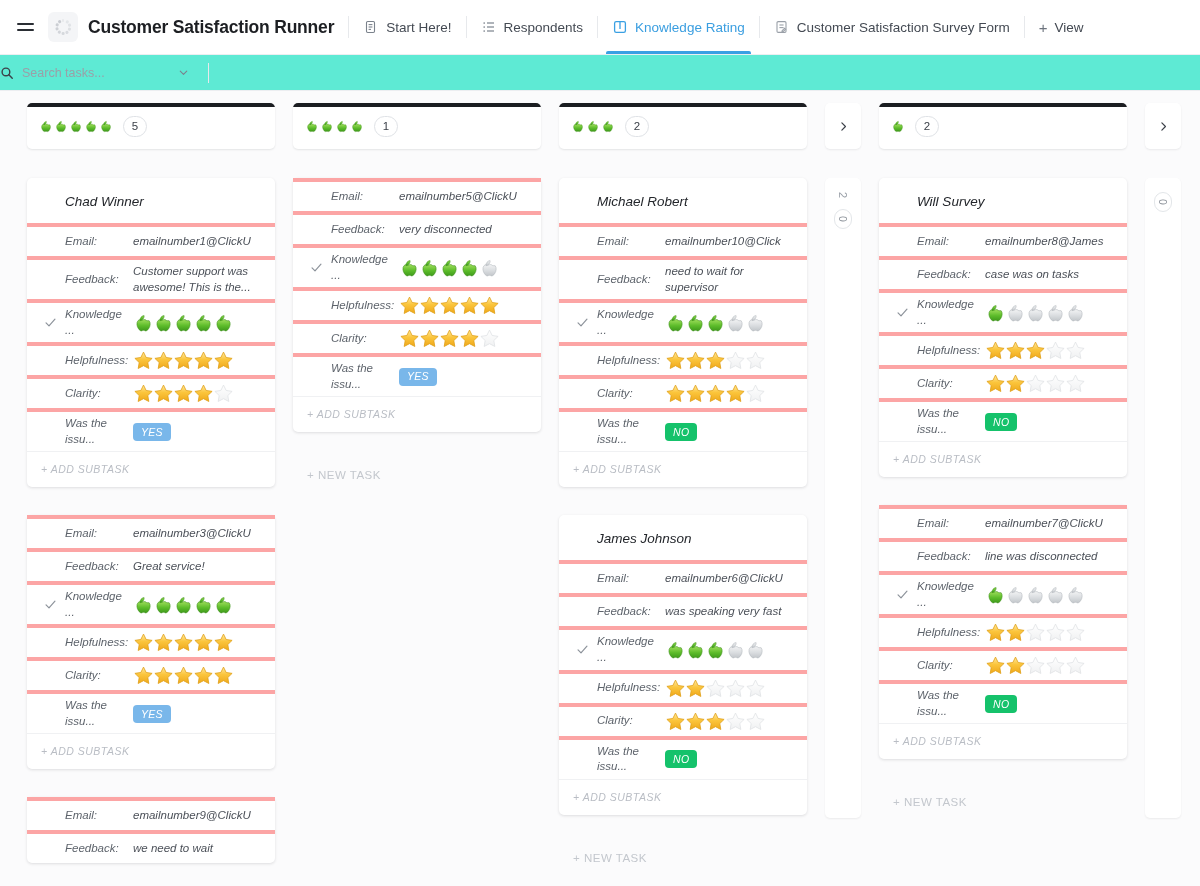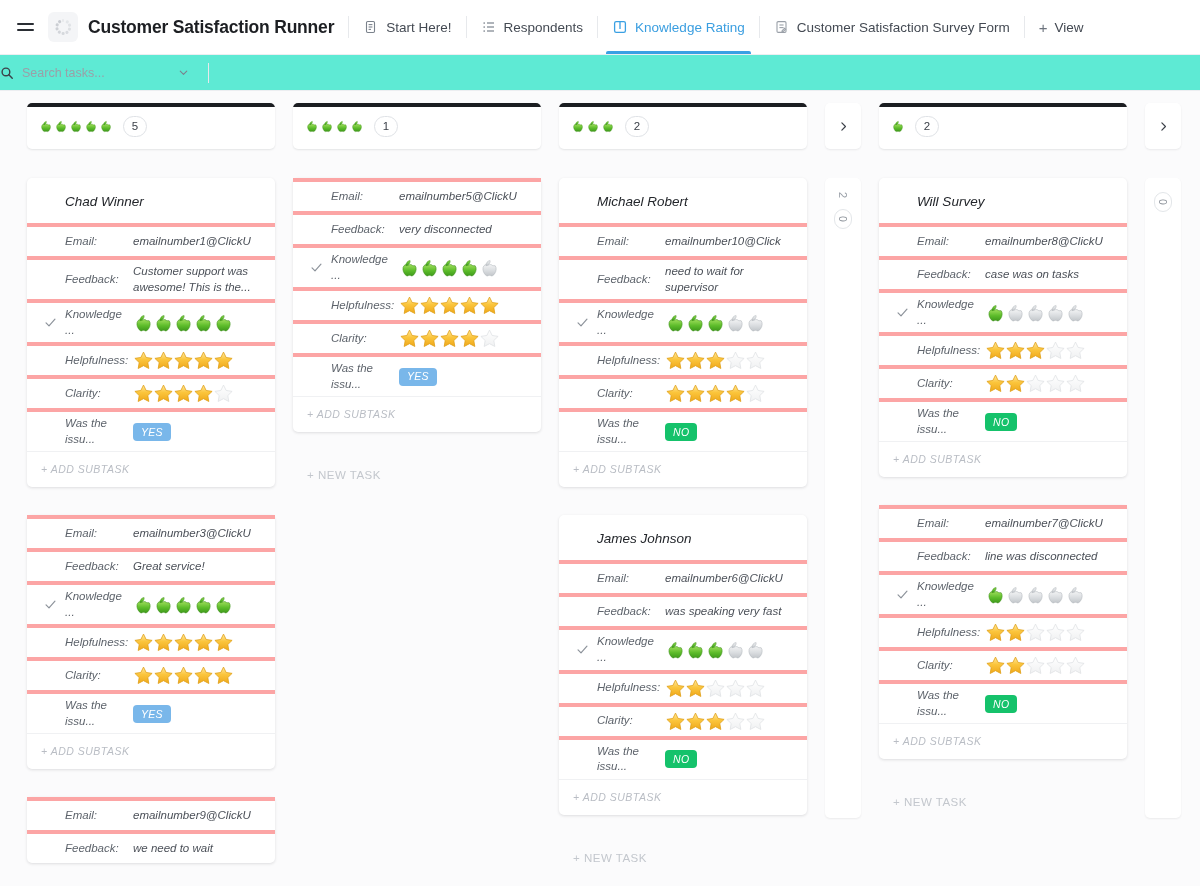--- a/index.html
+++ b/index.html
@@ -1563,21 +1563,21 @@
               </g>
             </svg>
           </div>
           <div class="count-pill">2</div>
         </div>
         <div class="cardlist">
           <div class="card">
             <div class="card-title">Will Survey</div>
             <div class="field-row">
               <div class="field-label">Email:</div>
-              <div class="field-val">emailnumber8@ClickU</div>
+              <div class="field-val">emailnumber8@James</div>
             </div>
             <div class="field-row">
               <div class="field-label">Feedback:</div>
               <div class="field-val">case was on tasks</div>
             </div>
             <div class="field-row">
               <svg class="check-mark" viewBox="0 0 14 14" fill="none" stroke="#8d939b" stroke-width="1.3">
                 <polyline points="2.2,7.4 5.4,10.6 11.8,3.4" stroke-linecap="round" stroke-linejoin="round"></polyline>
               </svg>
               <div class="field-label">Knowledge ...</div>

